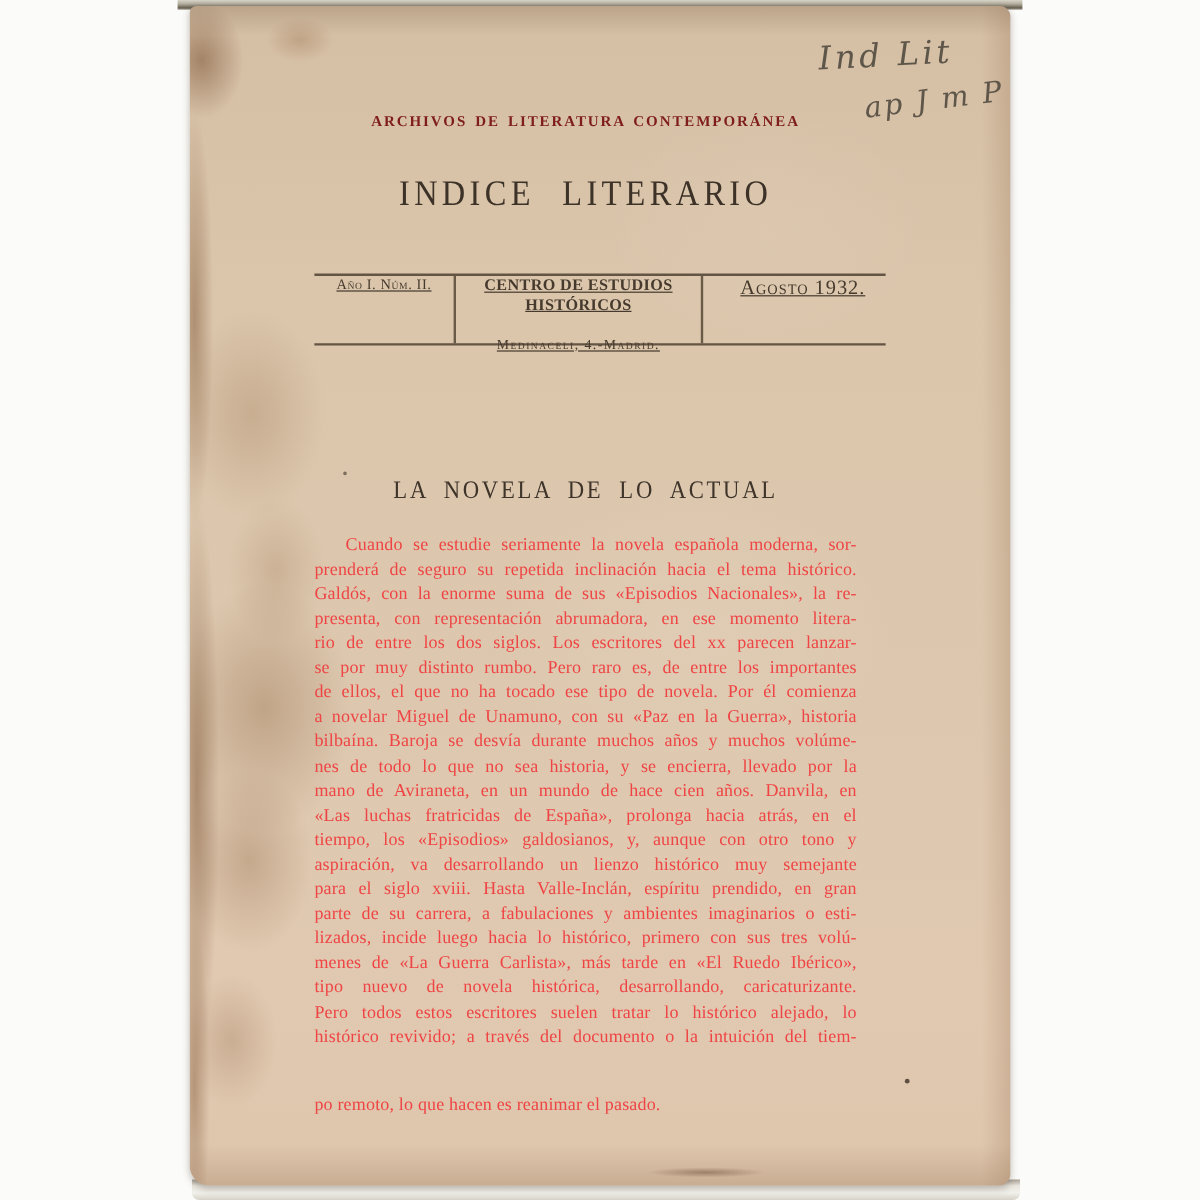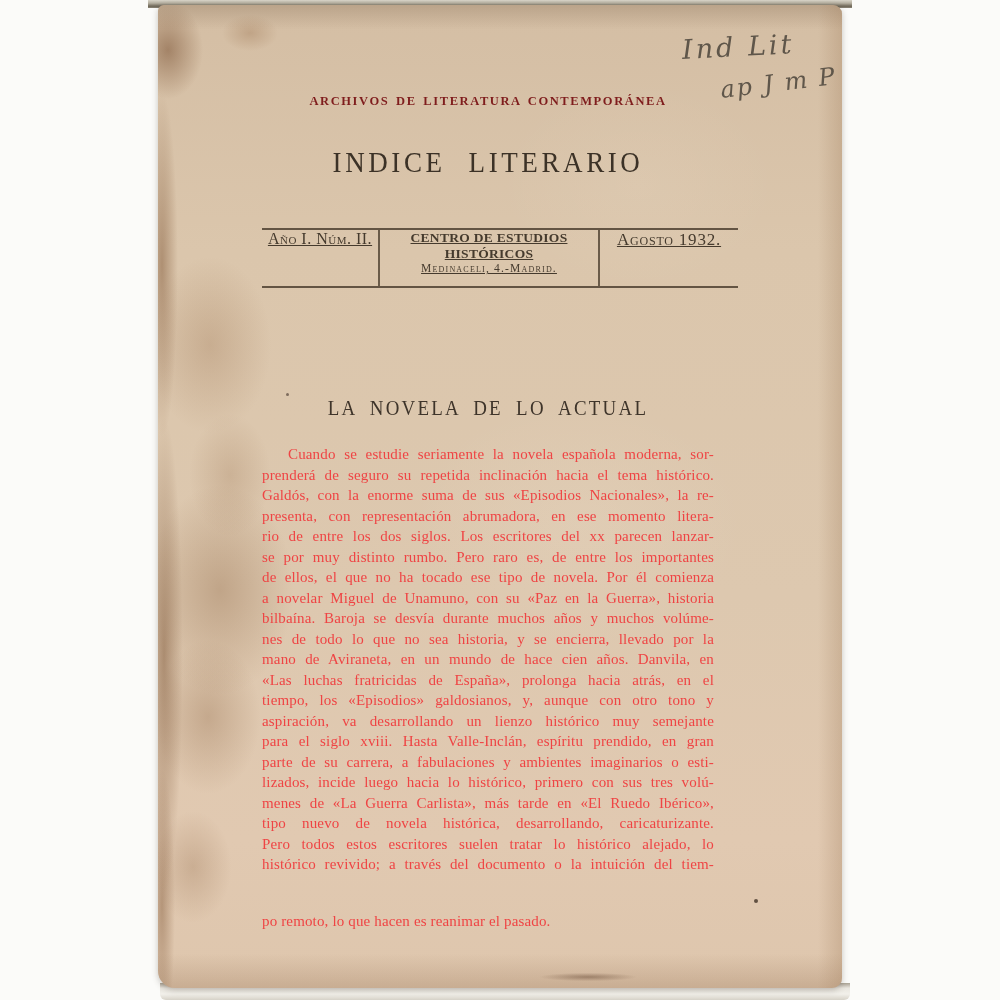--- a/index.html
+++ b/index.html
@@ -63,25 +63,25 @@
     transform:scaleX(.90);transform-origin:50% 50%;
   }
   .masthead{
     position:absolute;top:223px;left:104px;width:476px;height:56px;z-index:2;
     display:flex;align-items:stretch;
     border-top:2px solid rgba(78,64,48,.85);
     border-bottom:2px solid rgba(78,64,48,.85);
   }
   .cell{display:flex;flex-direction:column;justify-content:flex-start;text-align:center;color:#453a2d;text-decoration:underline;}
   .cell + .cell{border-left:2px solid rgba(78,64,48,.8);}
-  .cell.issue{width:116px;font-variant:small-caps;font-size:16px;letter-spacing:.5px;}
+  .cell.issue{width:116px;font-variant:small-caps;font-size:12px;letter-spacing:.5px;}
   .cell.pub{flex:1;}
   .pubname{font-weight:bold;font-size:13.5px;letter-spacing:.3px;}
-  .pubaddr{font-variant:small-caps;font-size:11.5px;letter-spacing:1.2px;margin-top:0;}
-  .cell.date{width:138px;font-variant:small-caps;font-size:17px;letter-spacing:.8px;}
+  .pubaddr{font-variant:small-caps;font-size:11.5px;letter-spacing:1.2px;margin-top:20px;}
+  .cell.date{width:138px;font-variant:small-caps;font-size:17px;letter-spacing:.8px;padding-left:14px;}
   .article-title{
     position:absolute;top:391px;left:0;width:660px;margin:0;text-align:center;z-index:2;
     font-weight:normal;font-size:21px;letter-spacing:2.5px;word-spacing:7px;color:#3e342a;
     transform:scaleX(.90);transform-origin:50% 50%;
   }
   .body{
     position:absolute;top:439px;left:104px;width:452px;z-index:2;
     font-size:15px;line-height:20.5px;color:#ef4444;
     letter-spacing:.15px;
   }

